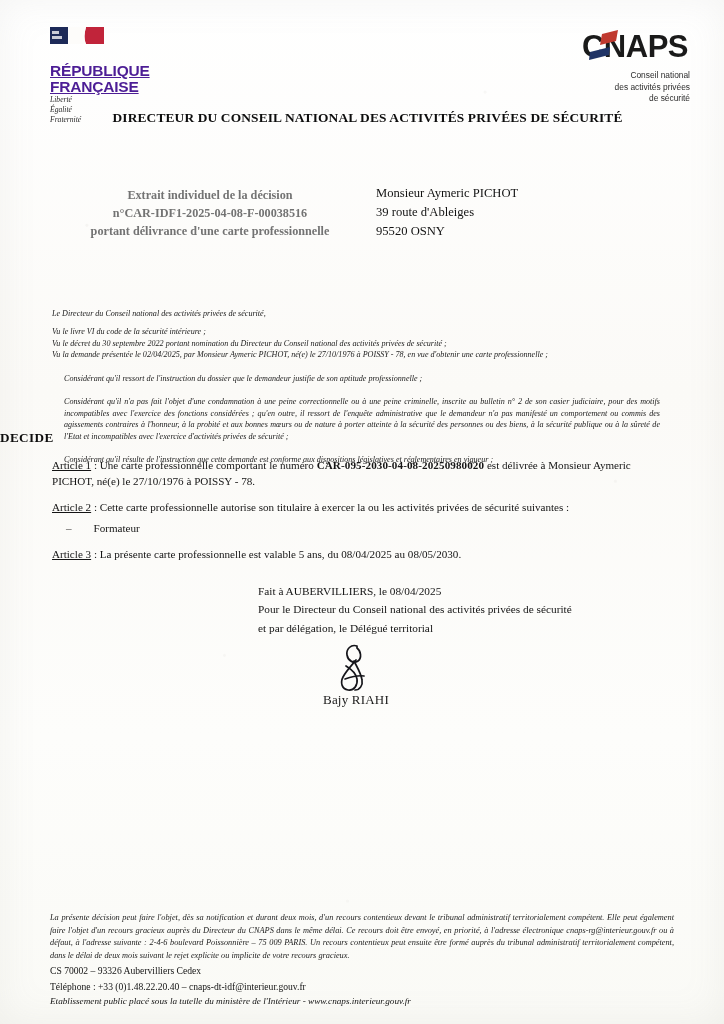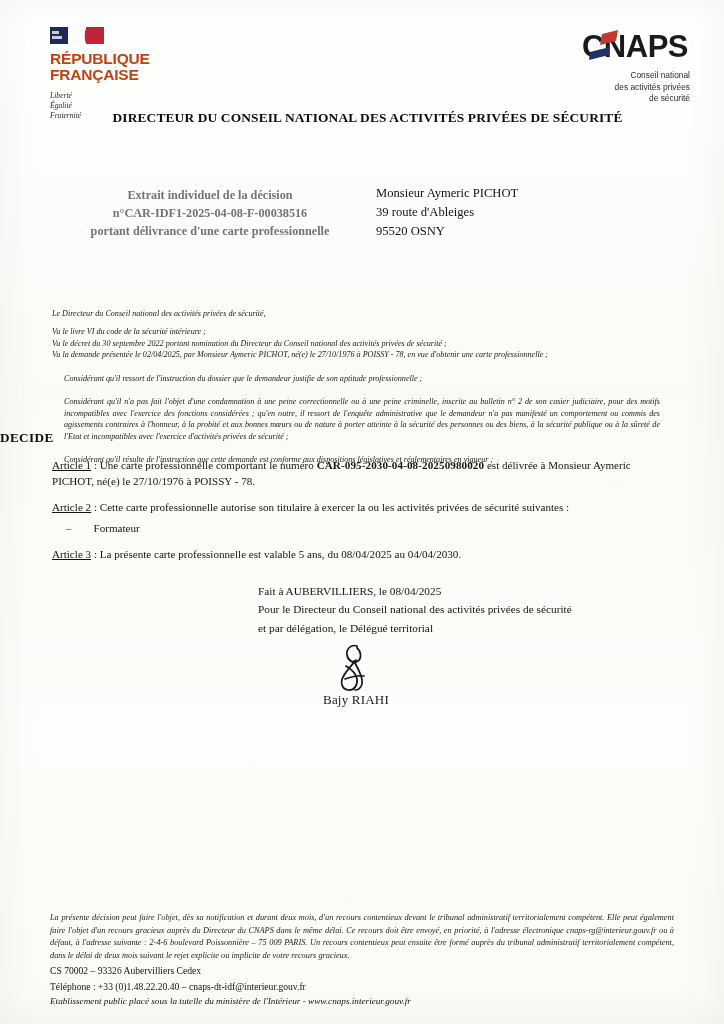--- a/index.html
+++ b/index.html
@@ -52,30 +52,31 @@
   .marianne {
     position: absolute;
     left: 50px; top: 2px;
     width: 150px;
   }
   .flag {
     display: block;
     width: 56px; height: 20px;
   }
   .rf-name {
-    margin-top: 5px;
+    margin-top: 17px;
     font-family: "Liberation Sans", "DejaVu Sans", sans-serif;
     font-weight: bold;
     font-size: 15.5px;
     line-height: 1.02;
     letter-spacing: -0.2px;
-    color: #c2410c;
+    color: #4c1d95;
+    text-decoration: underline;
   }
   .rf-motto {
-    margin-top: 8px;
+    margin-top: 0;
     font-family: "Liberation Serif", "DejaVu Serif", serif;
     font-style: italic;
     font-size: 7.6px;
     line-height: 1.36;
     color: #2a2a2a;
   }
   .cnaps {
     position: absolute;
     right: 34px; top: 4px;
     width: 152px;
@@ -295,21 +296,21 @@
       <span class="art-label">Article 2</span><span> : Cette carte professionnelle autorise son titulaire à exercer la ou les activités privées de sécurité suivantes :</span>
       <ul class="activity-list">
         <li>
           <span class="dash">–</span>
           <span>Formateur</span>
         </li>
       </ul>
     </div>
 
     <div class="art">
-      <span class="art-label">Article 3</span><span> : La présente carte professionnelle est valable 5 ans, du </span><span>08/04/2025</span><span>  au </span><span>04/04/2030</span><span>.</span>
+      <span class="art-label">Article 3</span><span> : La présente carte professionnelle est valable 5 ans, du </span><span>08/04/2025</span><span>  au </span><span>08/05/2030</span><span>.</span>
     </div>
   </div>
 
   <div class="signature-block">
     <div>Fait à AUBERVILLIERS, le 08/04/2025</div>
     <div>Pour le Directeur du Conseil national des activités privées de sécurité</div>
     <div>et par délégation, le Délégué territorial</div>
   </div>
 
   <div class="sig-graphic">

